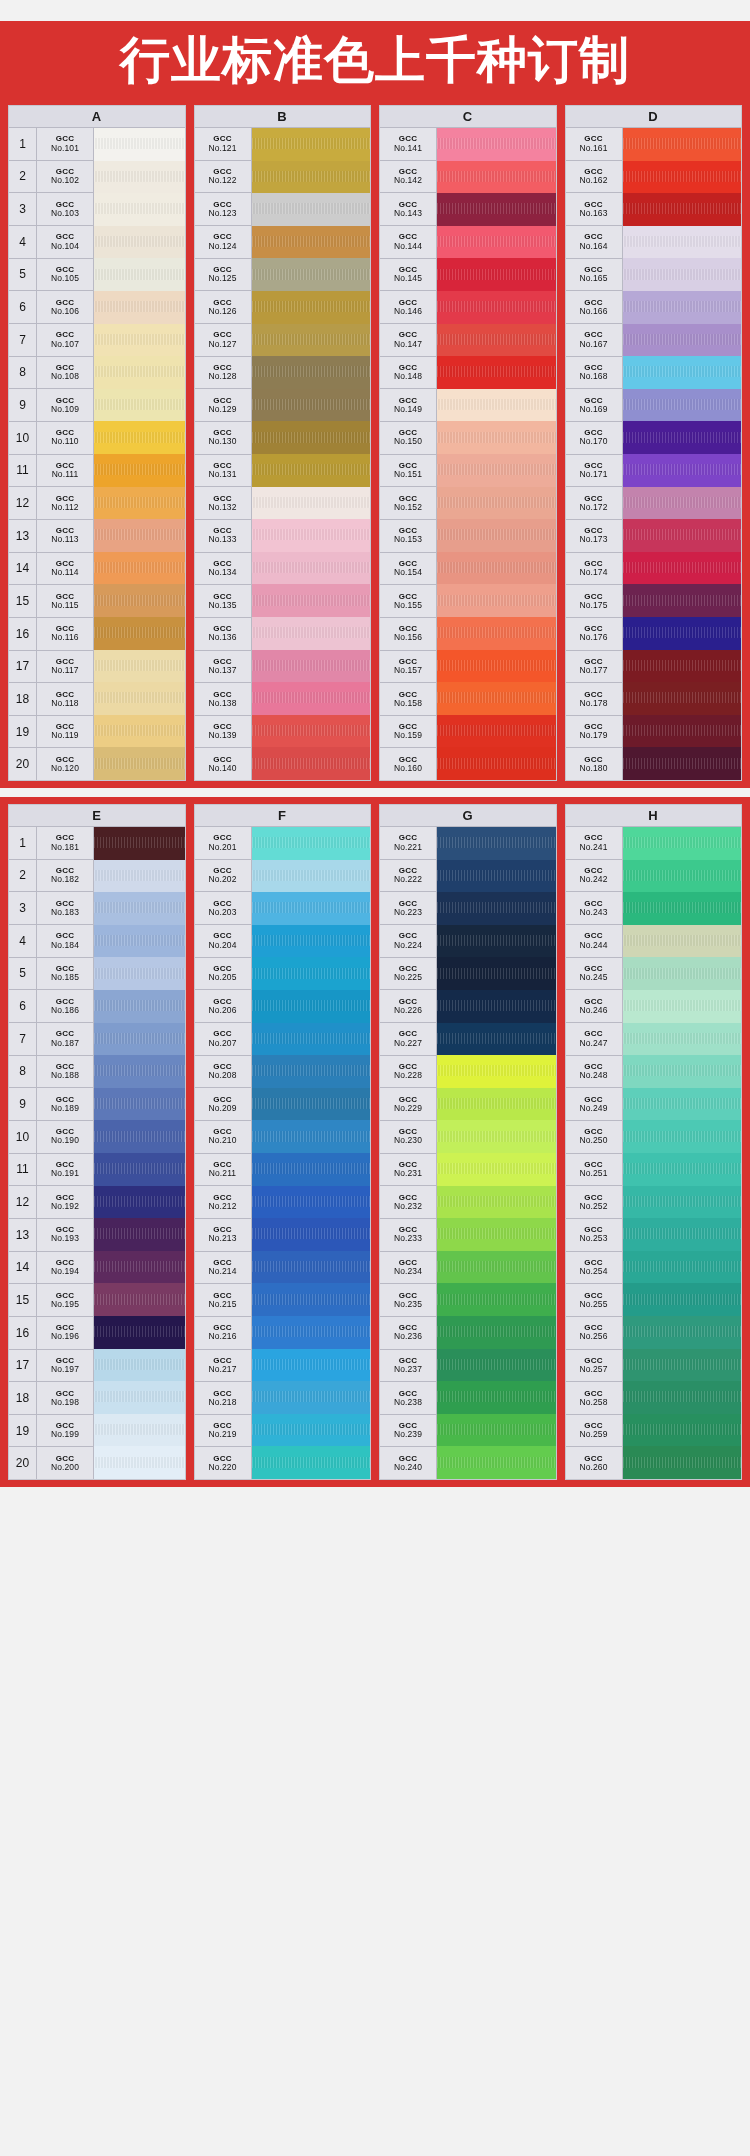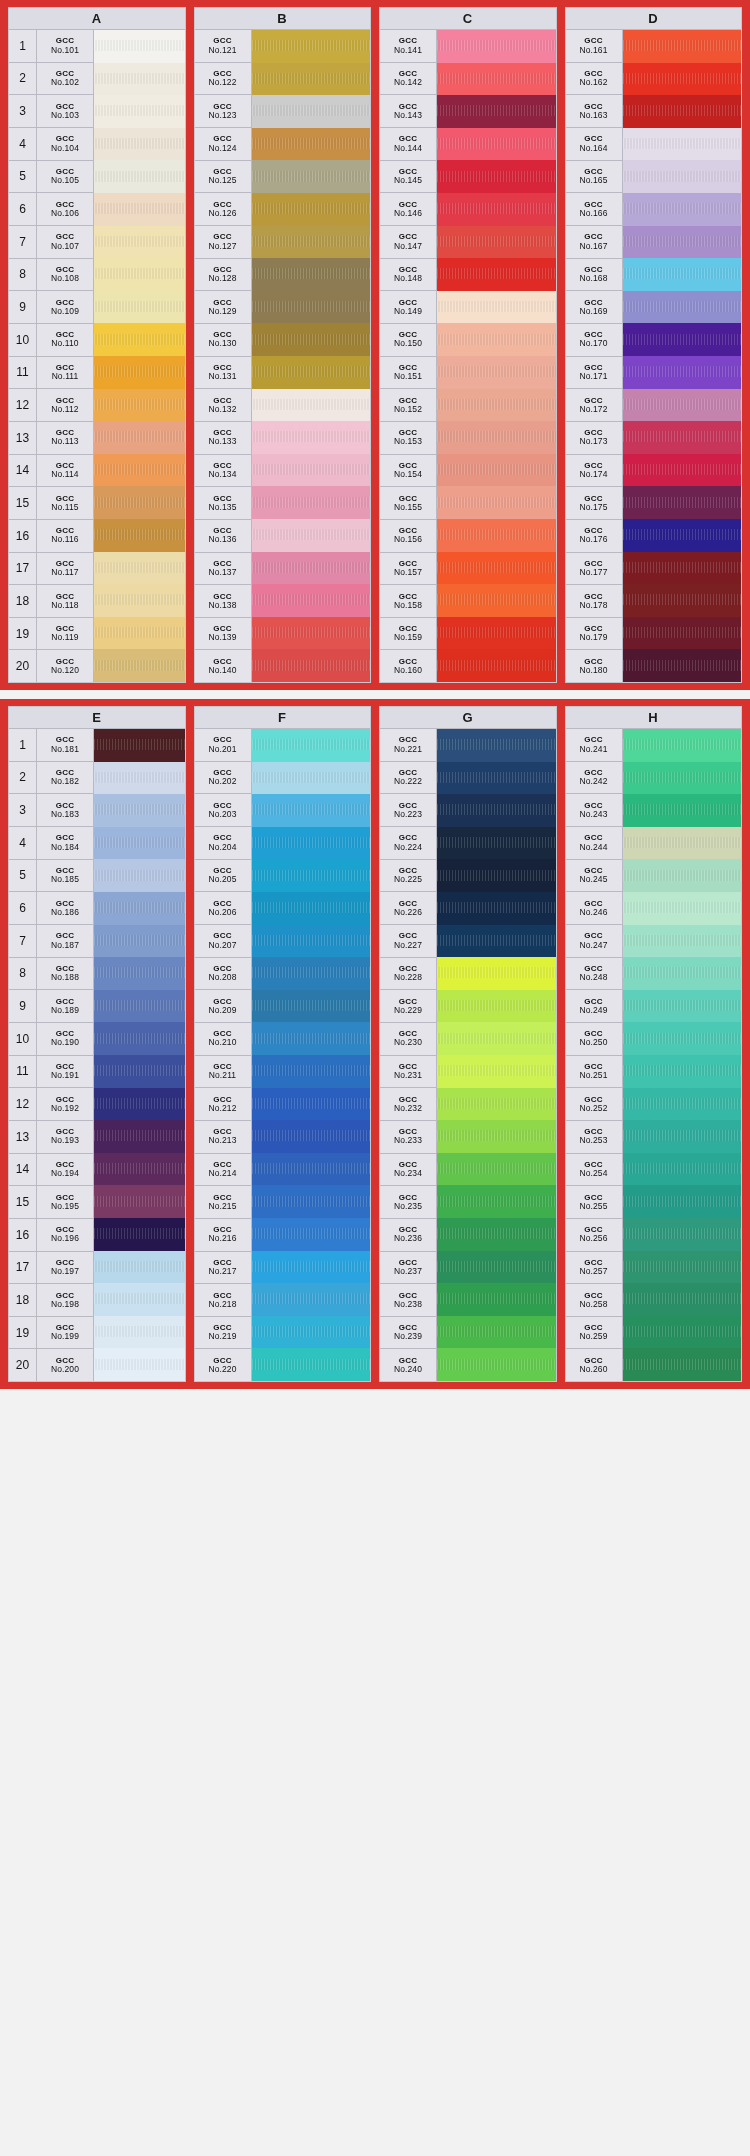--- a/index.html
+++ b/index.html
@@ -126,20 +126,23 @@
     pointer-events:none;
   }
   .gap{height:9px;background:#f2f2f2;}
   .footer-gap{height:12px;background:#f2f2f2;}
 </style>
 </head>
 <body>
 
 <div class="page">
 
+  <div class="banner">
+    <div class="banner-title">行业标准色上千种订制</div>
+  </div>
 
   <div class="panel">
     <div class="panel-inner" id="panel1" style="height: 676px;">
         <div class="col" style="height: 100%;">
           <div class="col-head">A</div>
           <div class="col-body">
             <div class="numcol">
               <div class="numcell">1</div>
               <div class="numcell">2</div>
               <div class="numcell">3</div>

